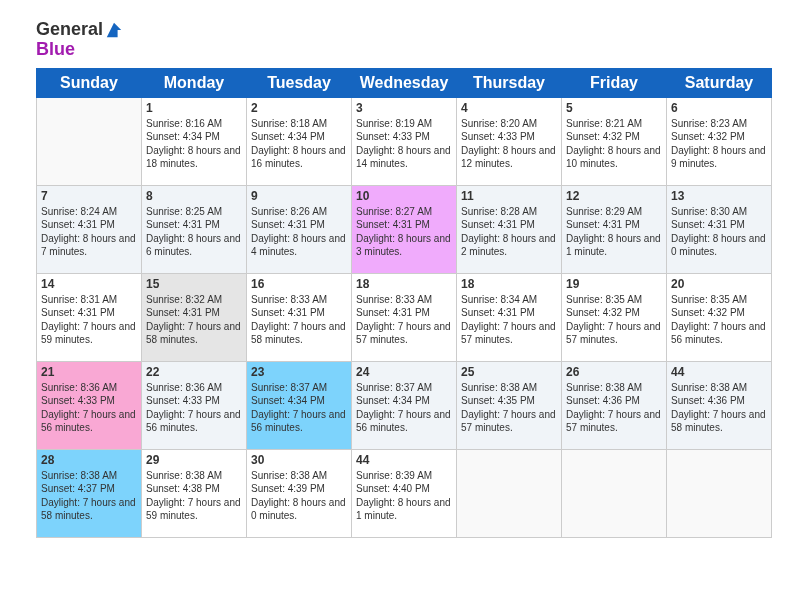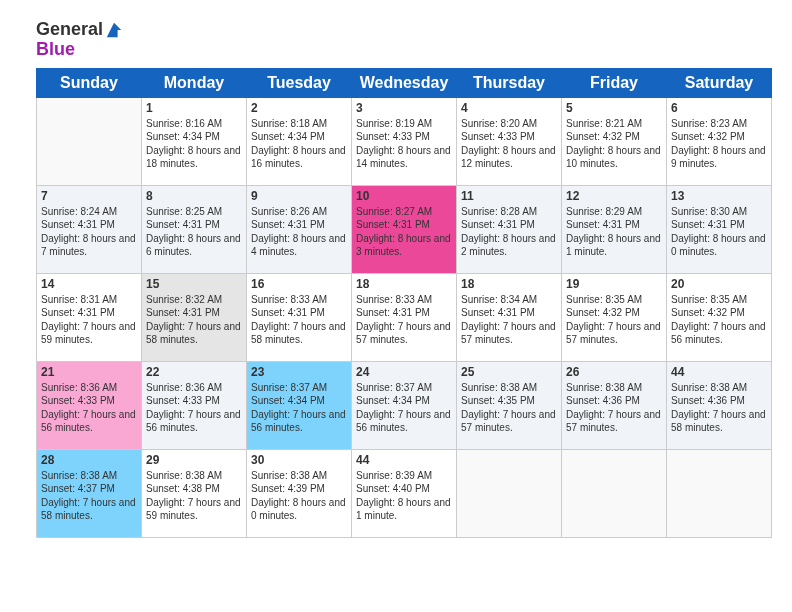--- a/index.html
+++ b/index.html
@@ -172,21 +172,21 @@
             <div class="cell-info">Sunrise: 8:24 AM<br>Sunset: 4:31 PM<br>Daylight: 8 hours and 7 minutes.</div>
           </td>
           <td style="background: rgb(240, 244, 248);">
             <div class="cell-date">8</div>
             <div class="cell-info">Sunrise: 8:25 AM<br>Sunset: 4:31 PM<br>Daylight: 8 hours and 6 minutes.</div>
           </td>
           <td style="background: rgb(240, 244, 248);">
             <div class="cell-date">9</div>
             <div class="cell-info">Sunrise: 8:26 AM<br>Sunset: 4:31 PM<br>Daylight: 8 hours and 4 minutes.</div>
           </td>
-          <td style="background: #ec4899;">
+          <td style="background: #f0abfc;">
             <div class="cell-date">10</div>
             <div class="cell-info">Sunrise: 8:27 AM<br>Sunset: 4:31 PM<br>Daylight: 8 hours and 3 minutes.</div>
           </td>
           <td style="background: rgb(240, 244, 248);">
             <div class="cell-date">11</div>
             <div class="cell-info">Sunrise: 8:28 AM<br>Sunset: 4:31 PM<br>Daylight: 8 hours and 2 minutes.</div>
           </td>
           <td style="background: rgb(240, 244, 248);">
             <div class="cell-date">12</div>
             <div class="cell-info">Sunrise: 8:29 AM<br>Sunset: 4:31 PM<br>Daylight: 8 hours and 1 minute.</div>

